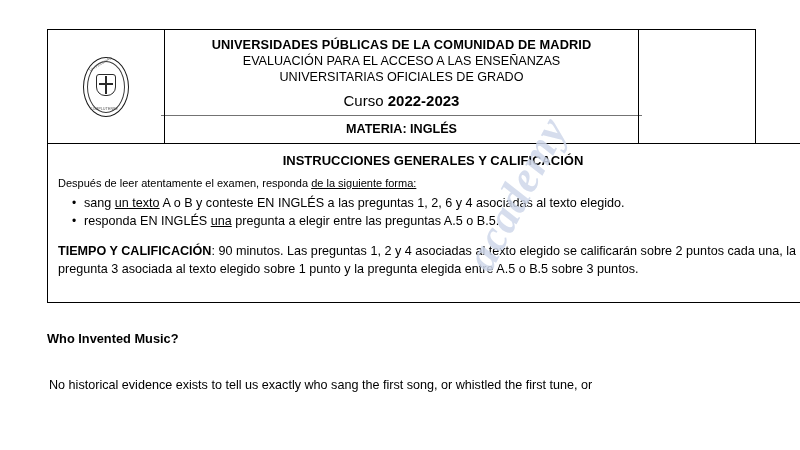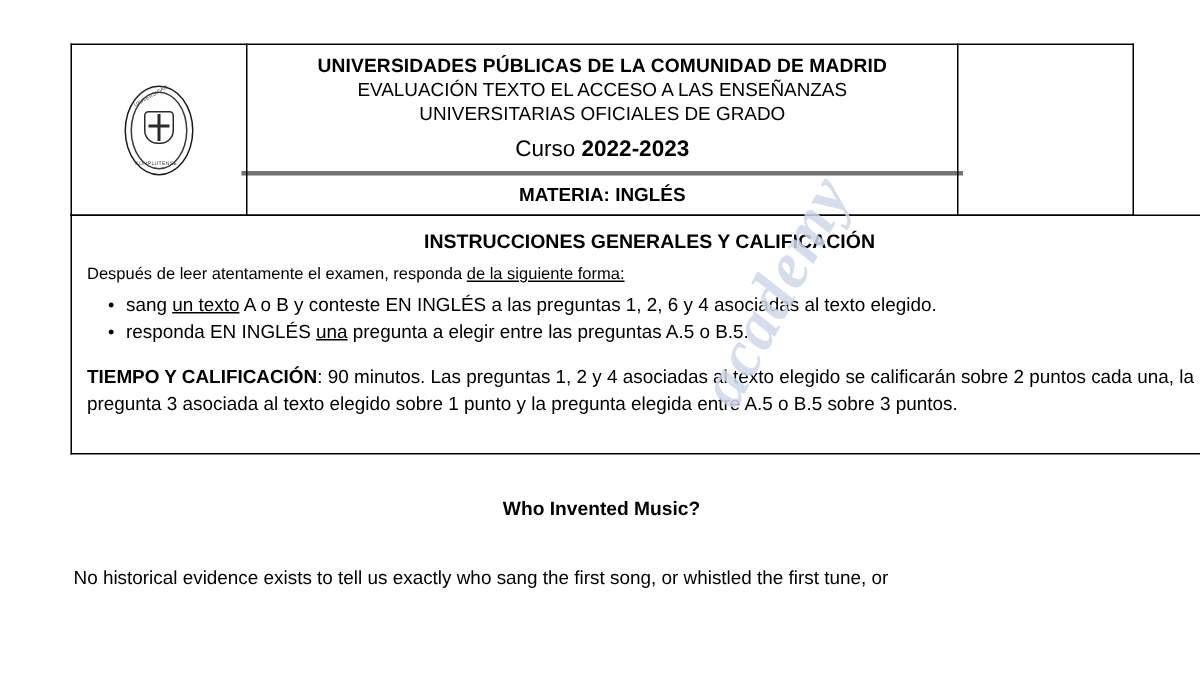--- a/index.html
+++ b/index.html
@@ -127,21 +127,21 @@
   .h-curso b { font-weight: 700; }
   .h-materia {
     font-size: 12.6px;
     font-weight: 700;
     line-height: 16px;
     margin-top: 9px;
     padding-top: 5px;
     border-top: 1px solid #000;
   }
   .materia-wrap {
-    border-top: 3px solid #737373;
+    border-top: 1px solid #737373;
     margin: 6px -4px 0 -4px;
     padding-top: 5px;
   }
 
   
   table.instr {
     width: 772px;
     border-collapse: collapse;
     table-layout: fixed;
     margin-top: -1px;
@@ -189,21 +189,20 @@
   .instr-time b { font-weight: 700; }
 
   
   .texto-a {
     text-align: center;
     font-size: 13px;
     font-weight: 700;
     margin-top: 43px;
   }
   .song-title {
-    text-align: center;
     font-size: 12.8px;
     font-weight: 700;
     margin-top: 28px;
   }
   .para {
     font-size: 12.6px;
     line-height: 19px;
     margin-top: 30px;
     text-align: justify;
     padding: 0 2px;
@@ -229,21 +228,21 @@
             <div class="cross-v"></div>
             <div class="cross-h"></div>
             <div class="micro">
               <span style="left:9px;top:7px;transform:rotate(-30deg);">UNIVERSIDAD</span>
               <span style="left:11px;top:52px;">COMPLUTENSE</span>
             </div>
           </div>
         </td>
         <td class="center-cell">
           <div class="h-line1">UNIVERSIDADES PÚBLICAS DE LA COMUNIDAD DE MADRID</div>
-          <div class="h-line2">EVALUACIÓN TEXTO EL ACCESO A LAS ENSEÑANZAS</div>
+          <div class="h-line2">EVALUACIÓN PARA EL ACCESO A LAS ENSEÑANZAS</div>
           <div class="h-line3">UNIVERSITARIAS OFICIALES DE GRADO</div>
           <div class="h-curso"><span>Curso </span><b>2022-2023</b></div>
           <div class="materia-wrap">
             <div class="h-materia" style="border-top:none;margin-top:0;padding-top:0;">MATERIA: INGLÉS</div>
           </div>
         </td>
         <td class="right-cell">&nbsp;</td>
       </tr>
     </tbody>
       </table>

